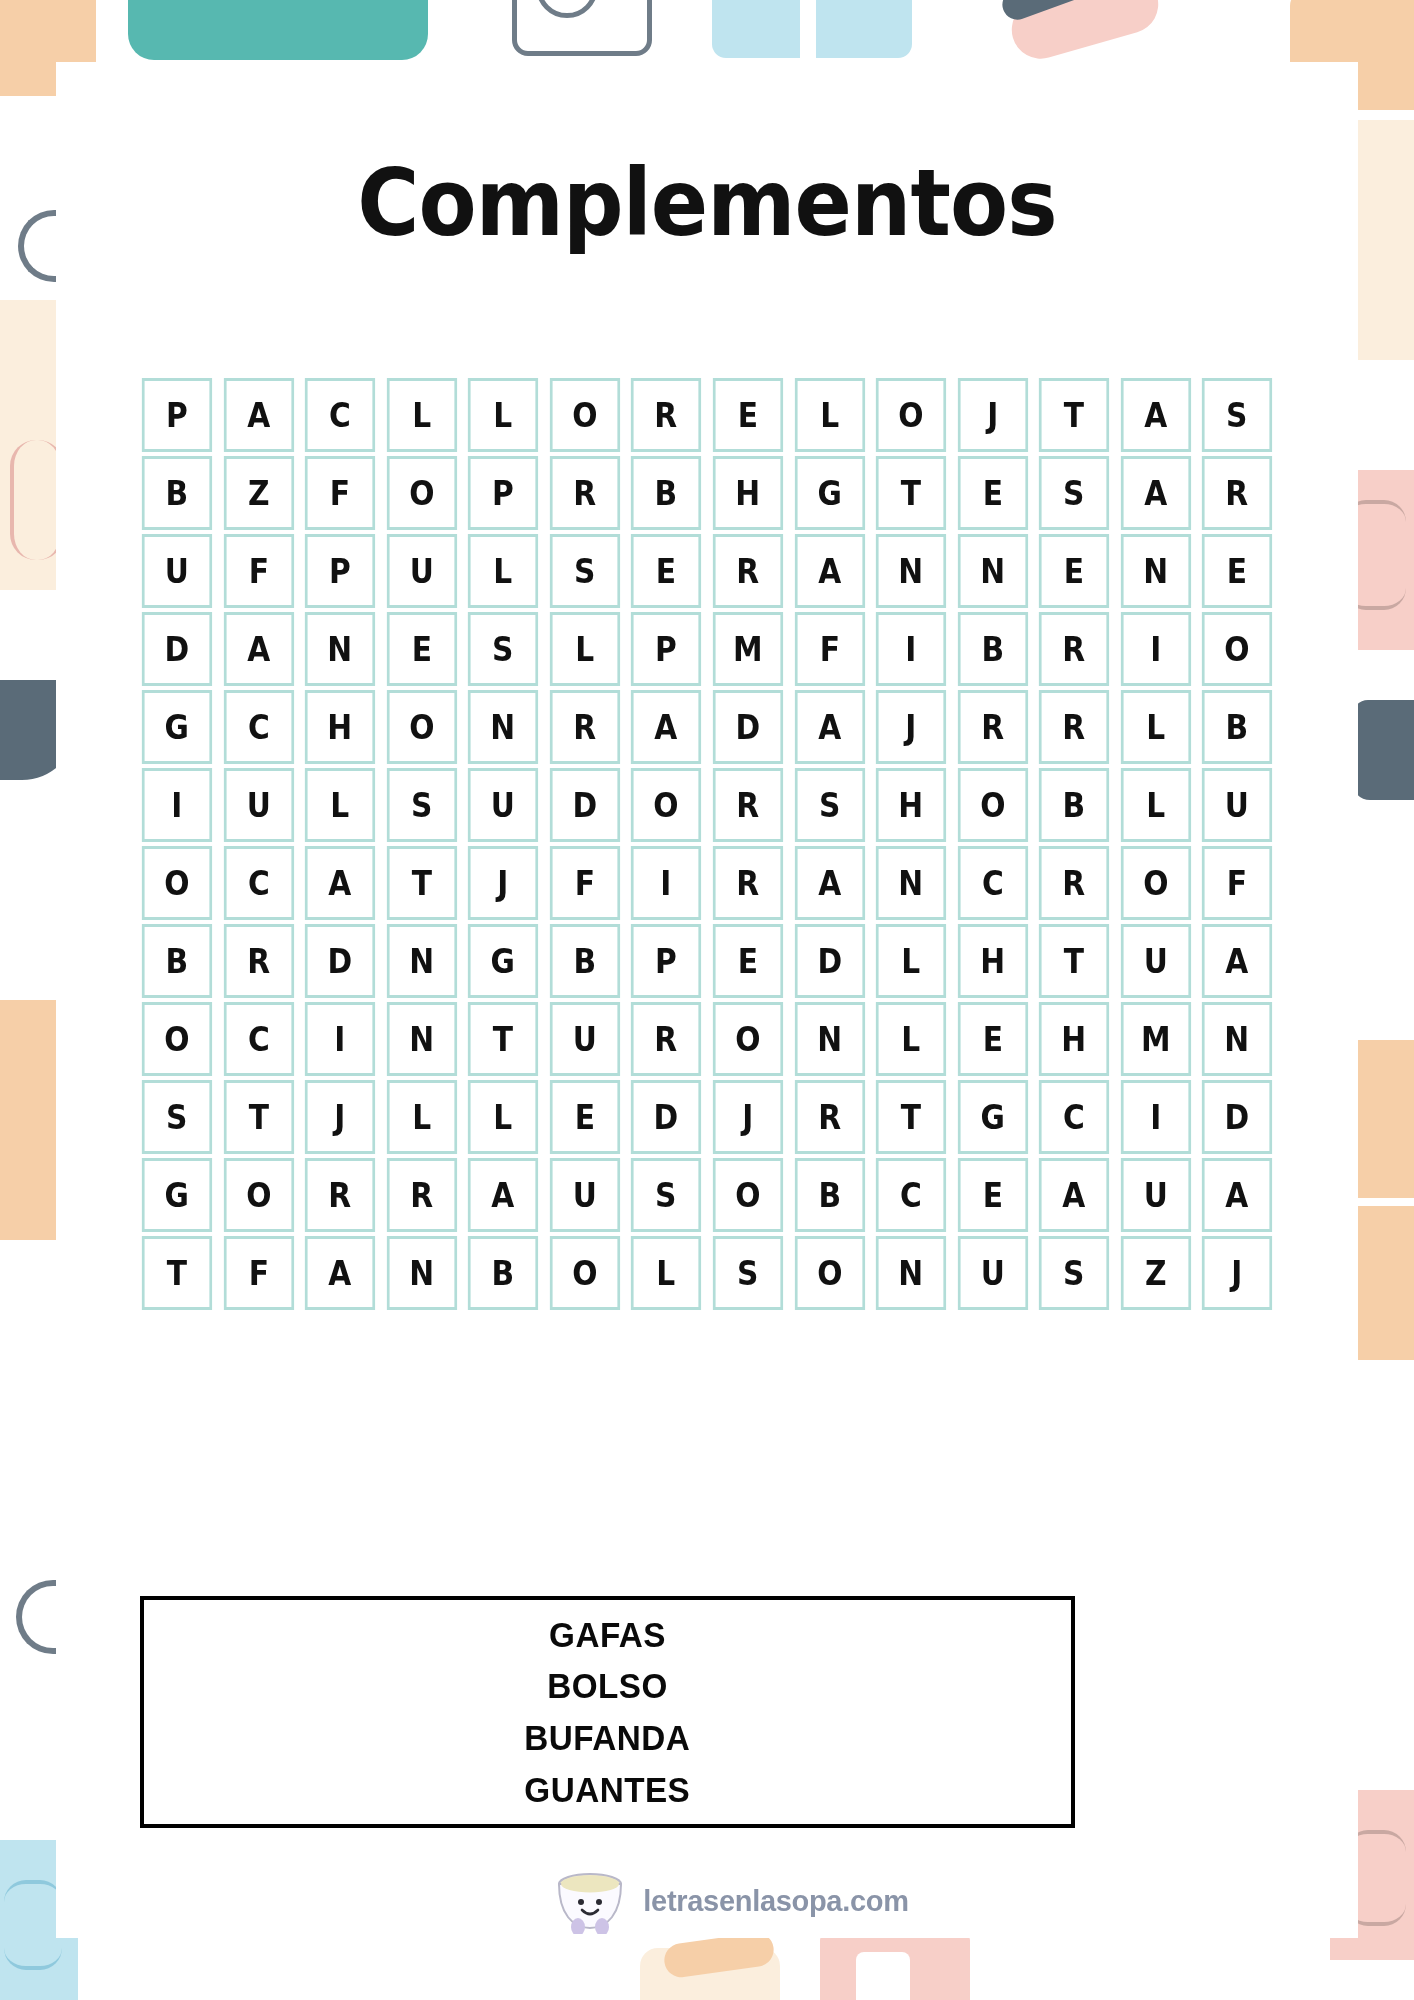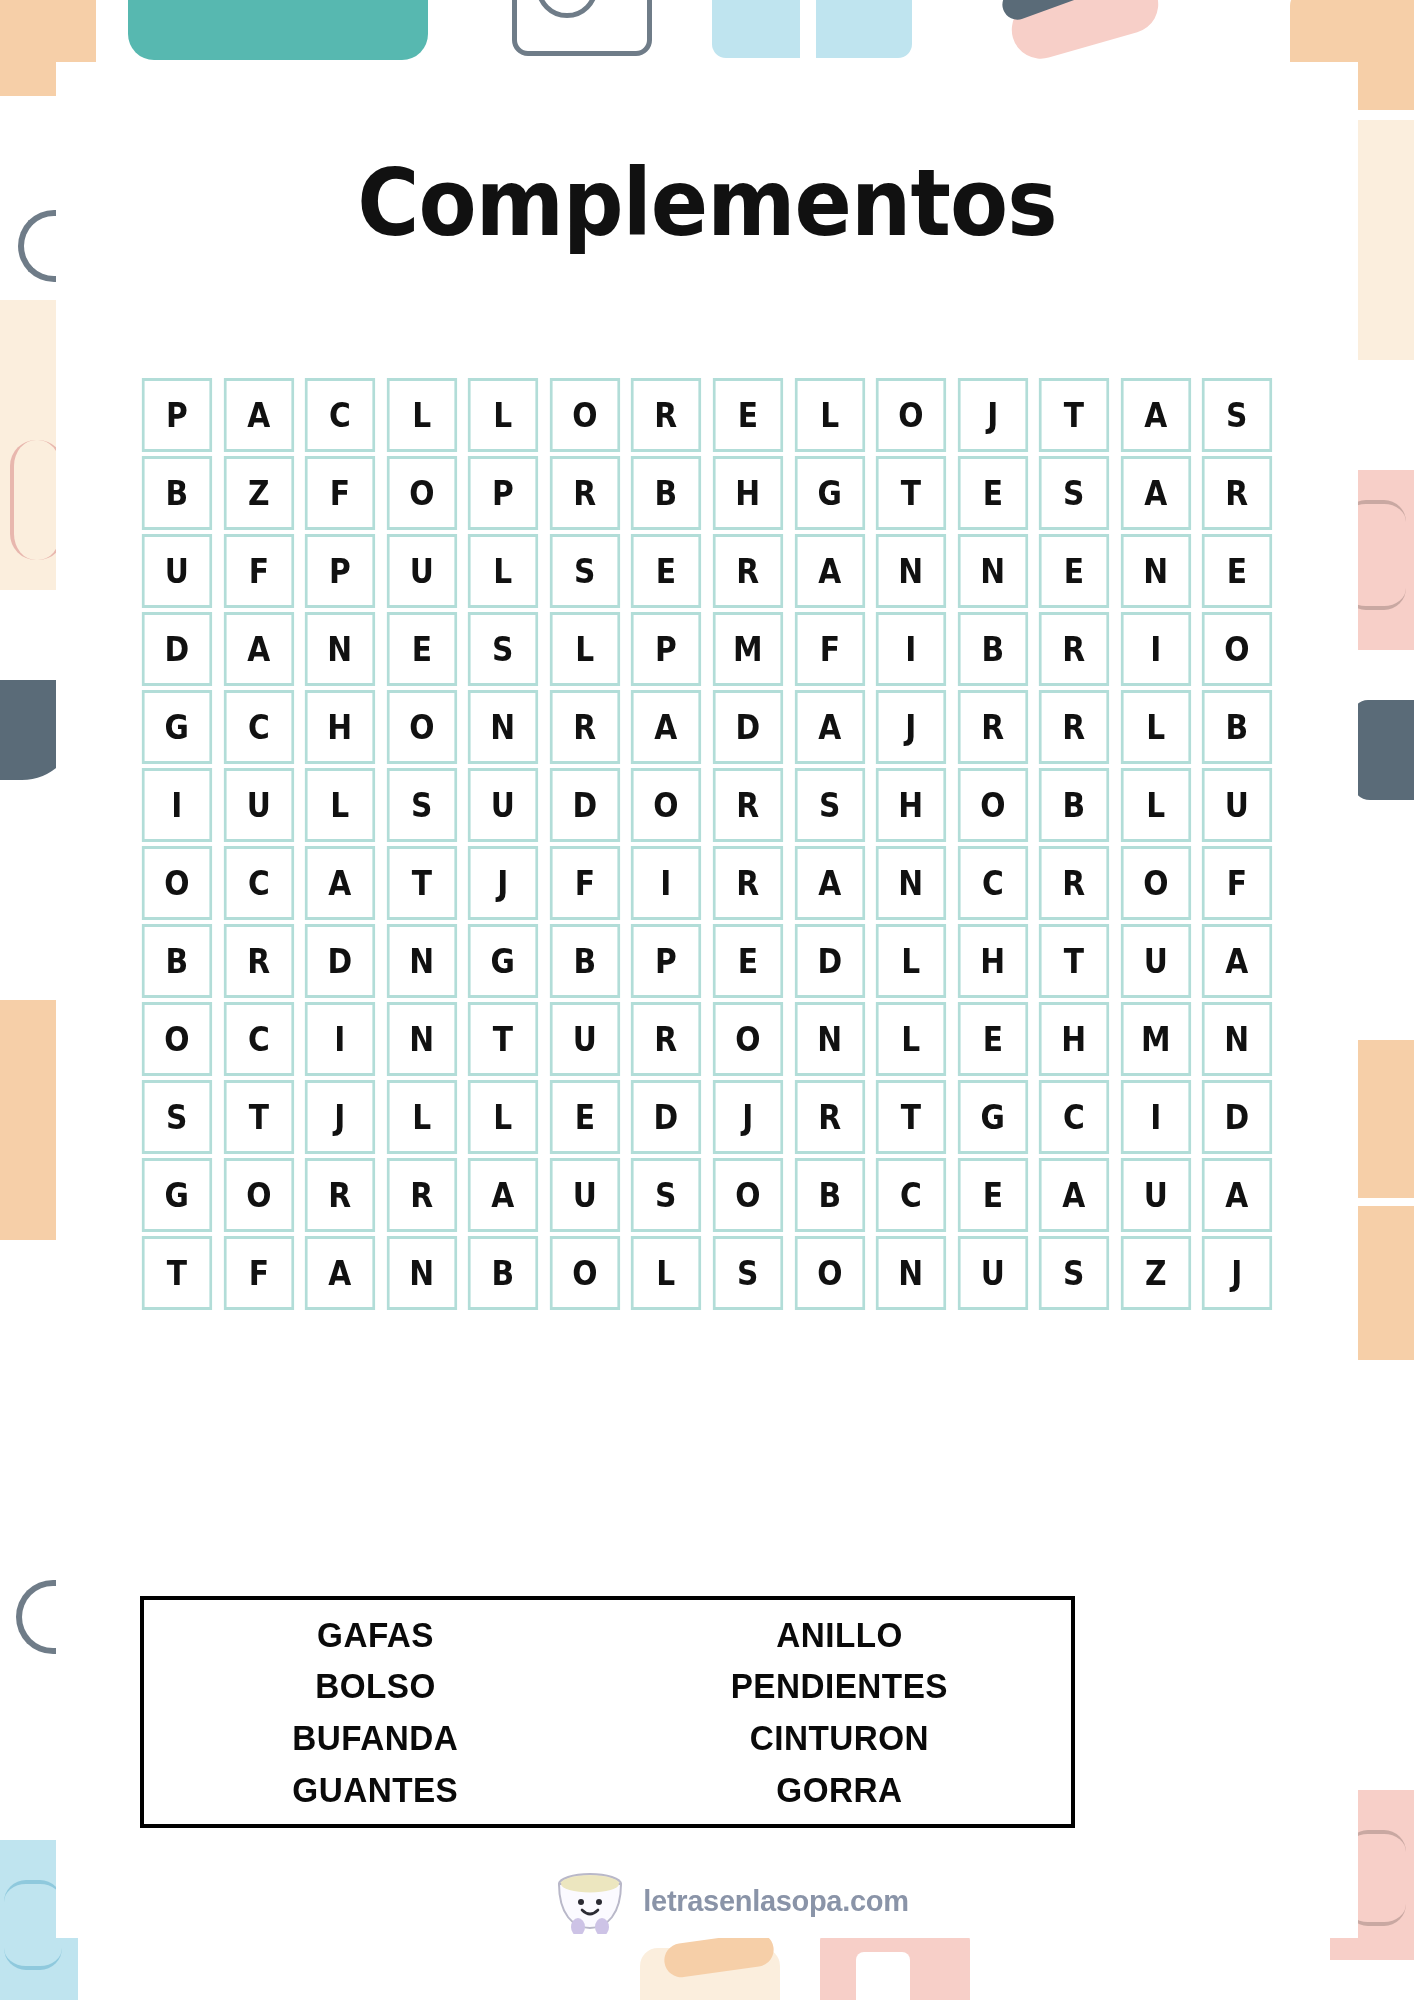--- a/index.html
+++ b/index.html
@@ -352,26 +352,20 @@
       </div>
   </div>
 
   <div id="wordbox">
       <div class="word-col">
         <div class="word">GAFAS</div>
         <div class="word">BOLSO</div>
         <div class="word">BUFANDA</div>
         <div class="word">GUANTES</div>
       </div>
-      <div class="word-col">
-        <div class="word">ANILLO</div>
-        <div class="word">PENDIENTES</div>
-        <div class="word">CINTURON</div>
-        <div class="word">GORRA</div>
-      </div>
     </div>
 
   <div id="footer">
     <svg id="bowl-logo" viewBox="0 0 78 66">
       <ellipse cx="39" cy="16" rx="31" ry="10" fill="#efe9c8" stroke="#b9b8c9" stroke-width="2"></ellipse>
       <path d="M8 16 C8 46 22 60 39 60 C56 60 70 46 70 16 Z" fill="#fbfaff" stroke="#b9b8c9" stroke-width="2"></path>
       <ellipse cx="39" cy="16" rx="29" ry="8.5" fill="#ece6bf"></ellipse>
       <circle cx="30" cy="34" r="3" fill="#2b2b33"></circle>
       <circle cx="48" cy="34" r="3" fill="#2b2b33"></circle>
       <path d="M31 42 Q39 50 47 42" fill="none" stroke="#2b2b33" stroke-width="2.6" stroke-linecap="round"></path>

